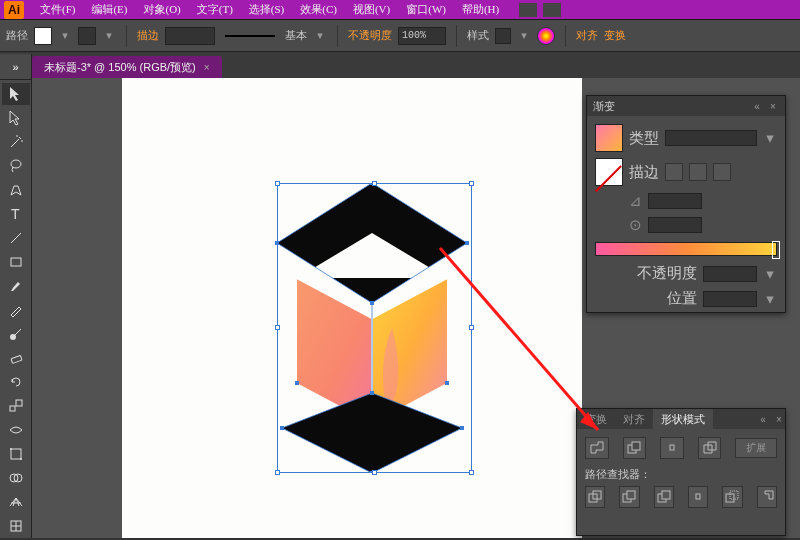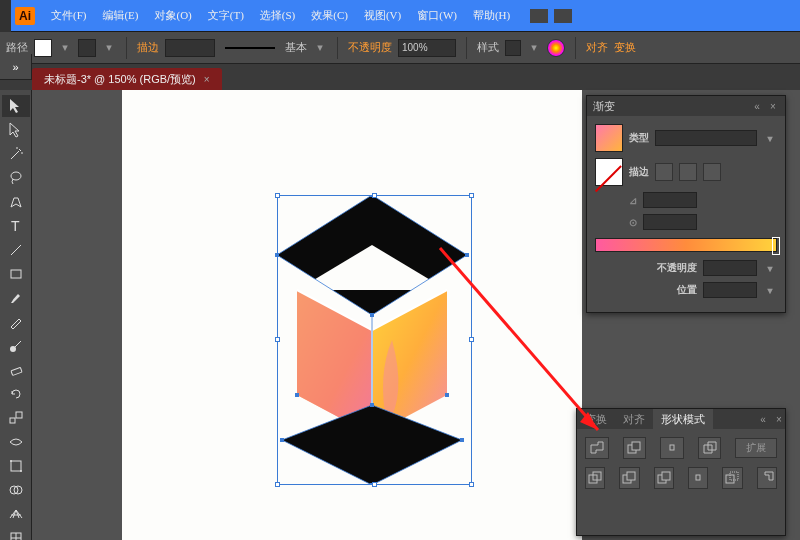--- a/index.html
+++ b/index.html
@@ -1,49 +1,49 @@
 <!DOCTYPE html>
 <html><head>
 <meta charset="utf-8">
 <style>
 * { margin: 0; padding: 0; box-sizing: border-box; }
 body { width: 800px; height: 540px; background: #323232; font-family: "Microsoft YaHei", sans-serif; font-size: 11px; color: #ccc; overflow: hidden; position: relative; }
-.app-header { height: 32px; background: #3b82f6; display: flex; align-items: center; padding: 0 4px; border-bottom: 1px solid #1a1a1a; margin-left: 11px; }
+.app-header { height: 20px; background: #a21caf; display: flex; align-items: center; padding: 0 4px; border-bottom: 1px solid #1a1a1a; }
 .app-logo { width: 20px; height: 18px; background: #ff7c00; color: #2a0a00; font-weight: bold; font-size: 12px; display: flex; align-items: center; justify-content: center; border-radius: 2px; margin-right: 8px; }
 .menu-item { padding: 14px 8px; color: #eee; cursor: pointer; font-family: Liberation Serif, serif; }
 .menu-icons { margin-left: 12px; display: flex; gap: 6px; }
 .menu-icons span { width: 18px; height: 14px; background: #444; display: inline-block; }
 .control-bar { height: 32px; background: #4a4a4a; display: flex; align-items: center; padding: 0 6px; border-bottom: 1px solid #222; gap: 6px; }
 .ctrl-label { color: #ccc; font-size: 11px; }
 .ctrl-label.orange { color: #ff9c33; }
 .ctrl-swatch { width: 18px; height: 18px; border: 1px solid #222; background: #fff; }
 .ctrl-swatch.dark { background: #333; }
 .ctrl-dd { width: 14px; height: 14px; display: inline-flex; align-items: center; justify-content: center; color: #999; }
 .ctrl-input { width: 60px; height: 18px; background: #333; border: 1px solid #222; color: #ccc; font-size: 10px; padding: 0 3px; }
 .stroke-line { width: 50px; height: 2px; background: #000; display: inline-block; margin: 0 4px; }
 .divider-v { width: 1px; height: 22px; background: #333; margin: 0 4px; }
 .ctrl-btn { width: 18px; height: 18px; background: #555; border: 1px solid #333; }
 .tab-bar { height: 26px; background: #3a3a3a; display: flex; align-items: flex-end; padding-left: 30px; }
 .ruler-corner { position: absolute; top: 54px; left: 0; width: 32px; height: 26px; background: #4a4a4a; border-right: 1px solid #222; border-bottom: 1px solid #222; display: flex; align-items: center; justify-content: center; color: #fff; }
-.doc-tab { height: 22px; padding: 0 12px; background: #7f1d1d; color: #eee; display: flex; align-items: center; font-size: 11px; border-top-left-radius: 3px; border-top-right-radius: 3px; margin-left: 2px; }
+.doc-tab { height: 22px; padding: 0 12px; background: #701a75; color: #eee; display: flex; align-items: center; font-size: 11px; border-top-left-radius: 3px; border-top-right-radius: 3px; margin-left: 2px; }
 .tab-close { margin-left: 8px; font-size: 10px; color: #aaa; cursor: pointer; }
 .workspace { display: flex; height: calc(540px - 80px); }
 .toolbox { width: 32px; background: #4a4a4a; display: flex; flex-direction: column; padding-top: 4px; border-right: 1px solid #222; }
 .tool { width: 28px; height: 24px; margin: 1px auto; display: flex; align-items: center; justify-content: center; color: #ddd; cursor: pointer; position: relative; }
 .tool.active { background: #333; }
 .tool svg { width: 16px; height: 16px; }
 .canvas-area { flex: 1; background: #525252; position: relative; overflow: hidden; }
 .canvas { position: absolute; left: 90px; top: 0; width: 460px; height: 460px; background: #fdfdfb; }
 .art { position: absolute; left: 135px; top: 105px; }
 .panel { position: absolute; background: #4a4a4a; border: 1px solid #1a1a1a; box-shadow: 0 2px 6px rgba(0,0,0,0.5); }
 .panel-header { height: 20px; background: #3a3a3a; display: flex; align-items: center; padding: 0 6px; font-size: 11px; color: #ccc; }
 .panel-header .spacer { flex: 1; }
 .panel-header .pctl { width: 12px; height: 12px; margin-left: 4px; color: #999; cursor: pointer; font-size: 10px; display:flex; align-items:center; justify-content:center;}
 .gradient-panel { right: 14px; top: 95px; width: 200px; height: 218px; }
-.grad-body { padding: 8px; font-size: 10px; color: #ccc; font-weight: bold; }
+.grad-body { padding: 8px; font-size: 15px; color: #ccc; }
 .grad-row { display: flex; align-items: center; margin-bottom: 6px; gap: 6px; }
 .grad-swatch { width: 28px; height: 28px; background: linear-gradient(135deg, #ff7aa8, #ffb43c); border: 1px solid #222; }
 .grad-none { width: 28px; height: 28px; background:#fff; border:1px solid #222; position:relative; }
 .grad-none::after { content:""; position:absolute; left:0; top:50%; width:140%; height:2px; background:#d00; transform:rotate(-45deg) translate(-8px,0);}
 .grad-field { flex: 1; height: 16px; background: #333; border: 1px solid #222; }
 .grad-small { width: 54px; height: 16px; background: #333; border: 1px solid #222; }
 .grad-bar { width: 100%; height: 14px; background: linear-gradient(90deg, #ff5aa0, #ff8c3c, #ffd23c); border: 1px solid #222; margin: 8px 0; position:relative; }
 .grad-bar .cursor-mark { position:absolute; right:-4px; top:-2px; width:8px; height:18px; border:1px solid #fff; }
 .pathfinder-panel { right: 14px; bottom: 4px; width: 210px; height: 128px; }
 .pf-tabs { display: flex; }
@@ -87,21 +87,21 @@
   <div class="ctrl-swatch dark"></div>
   <span class="ctrl-dd">▾</span>
   <div class="divider-v"></div>
   <span class="ctrl-label orange">描边</span>
   <input class="ctrl-input" style="width: 50px;">
   <span class="stroke-line"></span>
   <span class="ctrl-label">基本</span>
   <span class="ctrl-dd">▾</span>
   <div class="divider-v"></div>
   <span class="ctrl-label orange">不透明度</span>
-  <input class="ctrl-input" style="width: 58px;" value="100%">
+  <input class="ctrl-input" style="width: 48px; font-family: Liberation Mono, monospace;" value="100%">
   <div class="divider-v"></div>
   <span class="ctrl-label">样式</span>
   <div class="ctrl-swatch dark" style="width:16px;height:16px"></div>
   <span class="ctrl-dd">▾</span>
   <div class="ctrl-btn" style="border-radius:50%;background:radial-gradient(circle,#ff0,#f80,#f0f,#08f)"></div>
   <div class="divider-v"></div>
   <span class="ctrl-label orange">对齐</span>
   <span class="ctrl-label orange">变换</span>
 </div>
 
@@ -364,20 +364,21 @@
             <rect x="5" y="4" width="4" height="5" fill="none" stroke="#bbb"></rect>
           </svg>
         </div>
       <div class="pf-btn">
           <svg viewBox="0 0 14 14">
             <path d="M1 4h4v-3h8v8h-4v3h-8z M5 4h4v5h-4z" fill="none" stroke="#bbb"></path>
           </svg>
         </div>
       <div class="pf-expand">扩展</div>
     </div>
+    <div class="pf-label">路径查找器：</div>
     <div class="pf-row">
       <div class="pf-btn">
           <svg viewBox="0 0 14 14">
             <rect x="1" y="4" width="8" height="8" fill="none" stroke="#bbb"></rect>
             <rect x="5" y="1" width="8" height="8" fill="none" stroke="#bbb"></rect>
           </svg>
         </div>
       <div class="pf-btn">
           <svg viewBox="0 0 14 14">
             <rect x="1" y="4" width="8" height="8" fill="none" stroke="#bbb"></rect>

